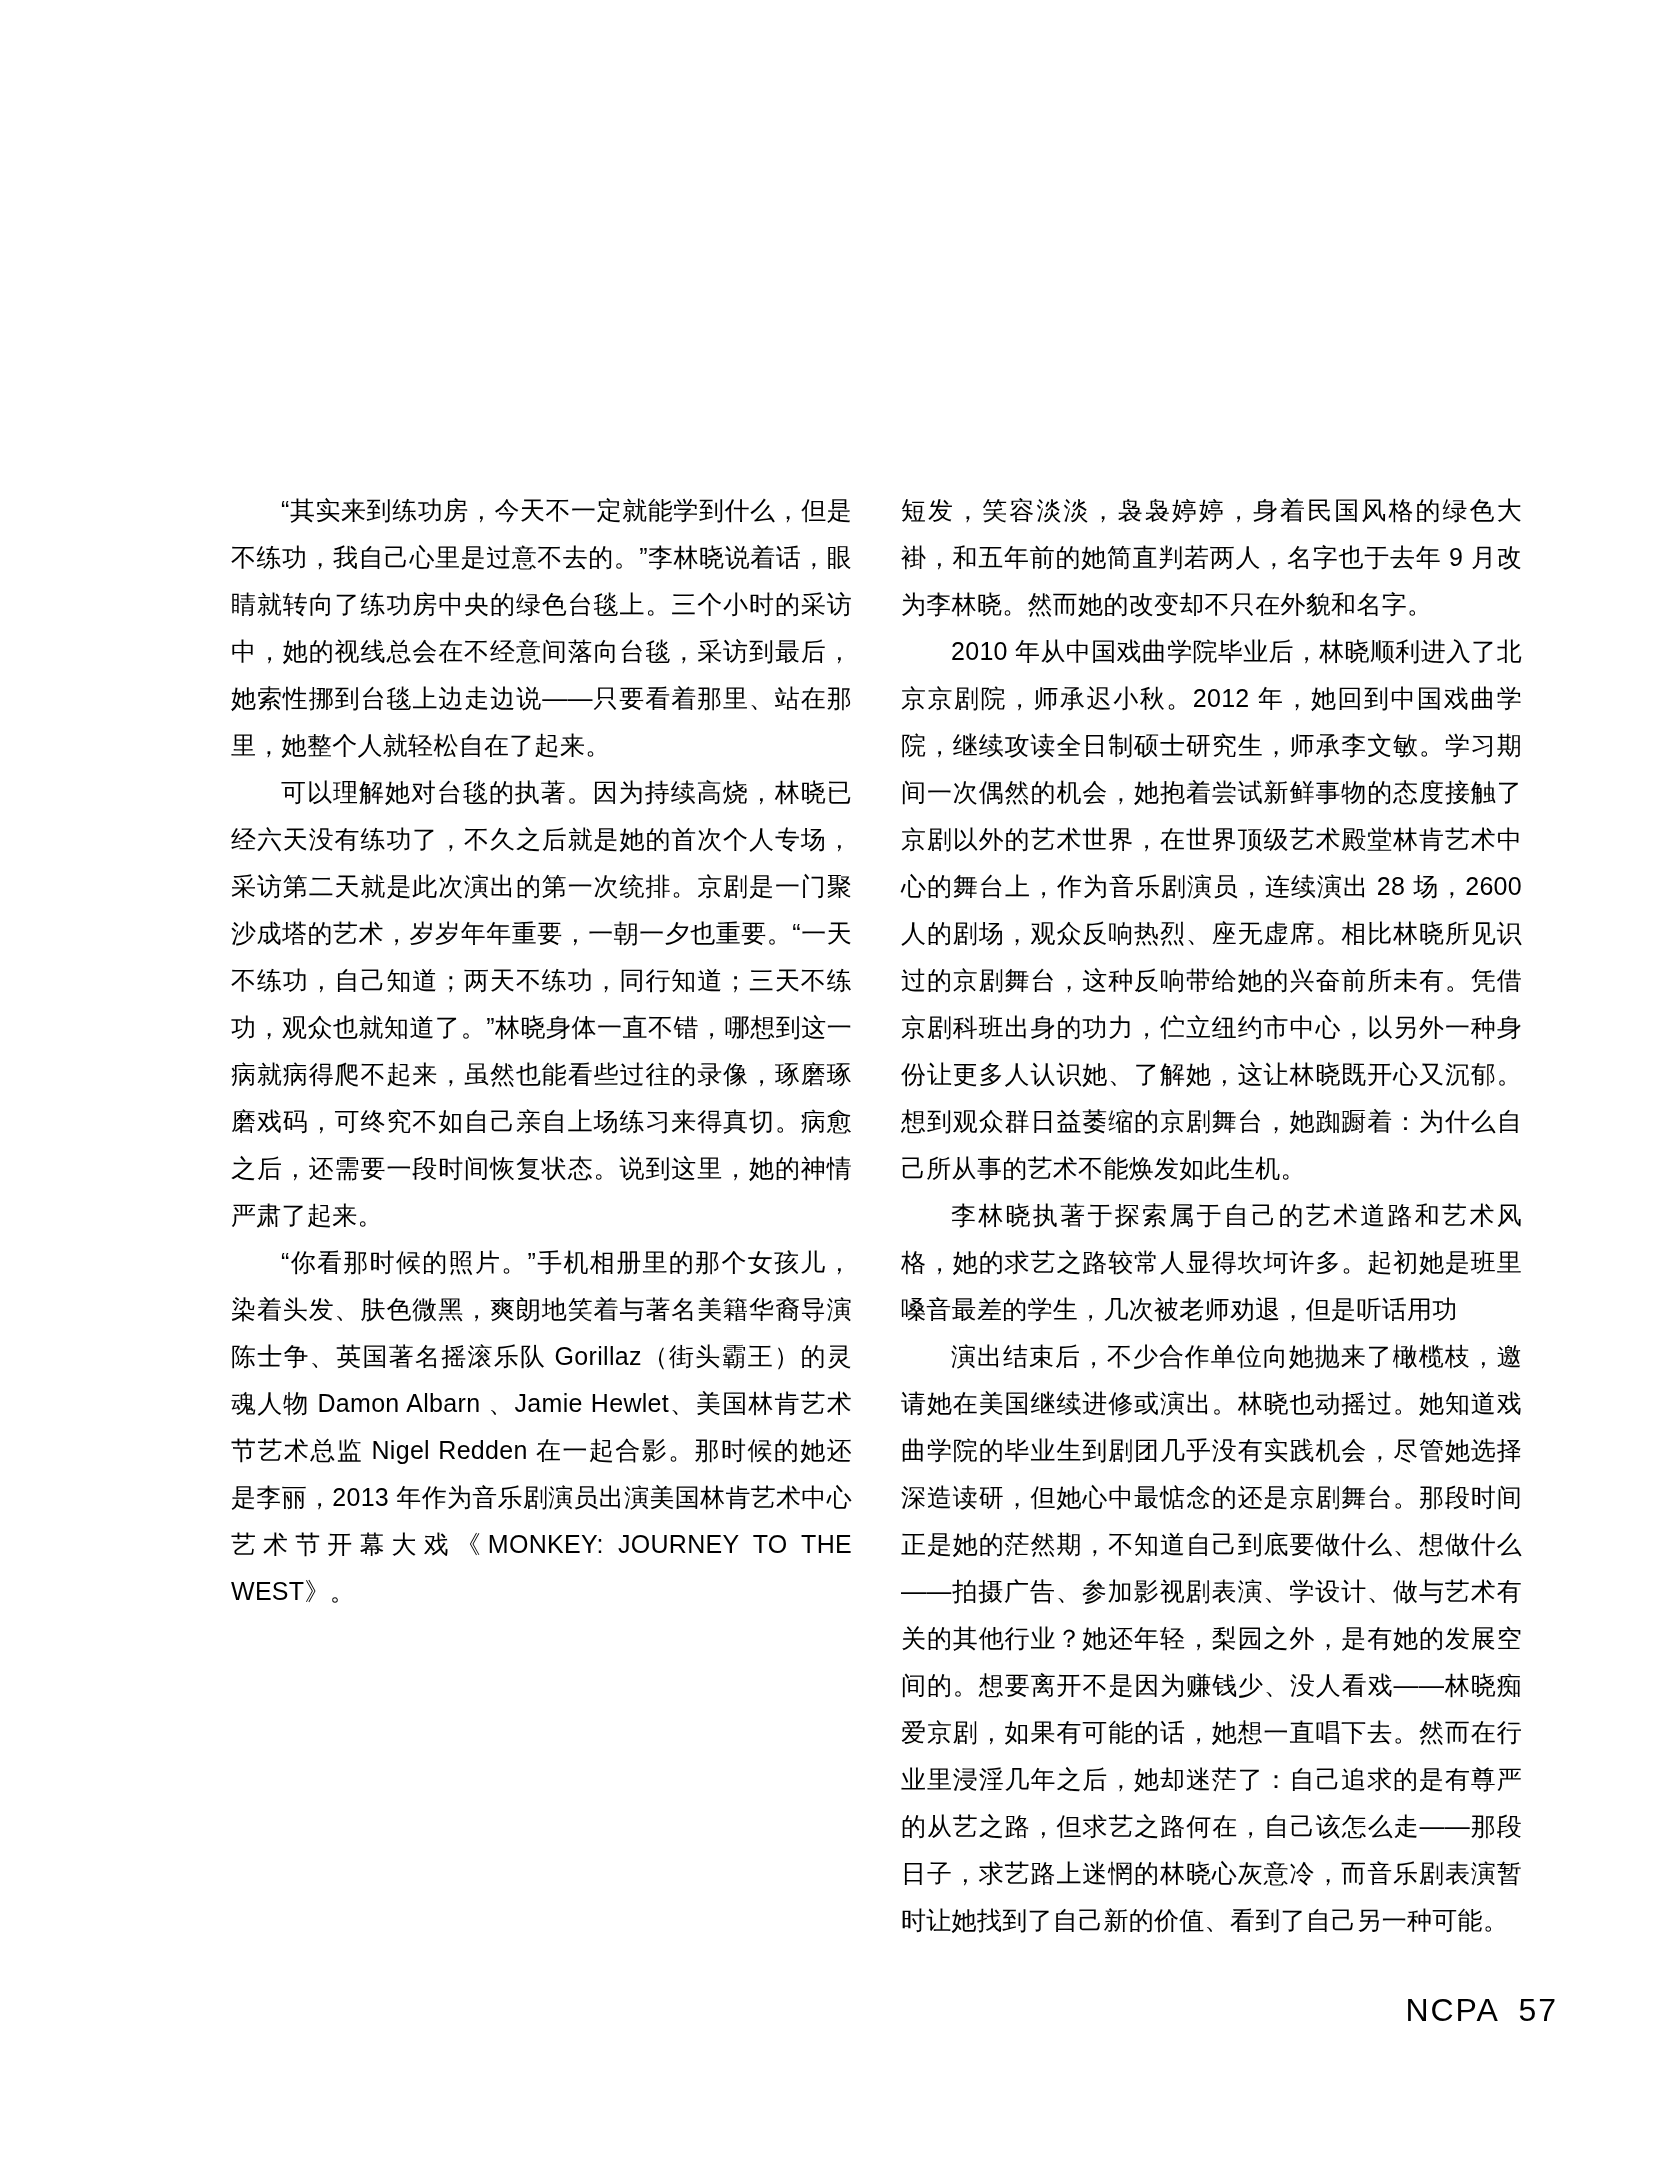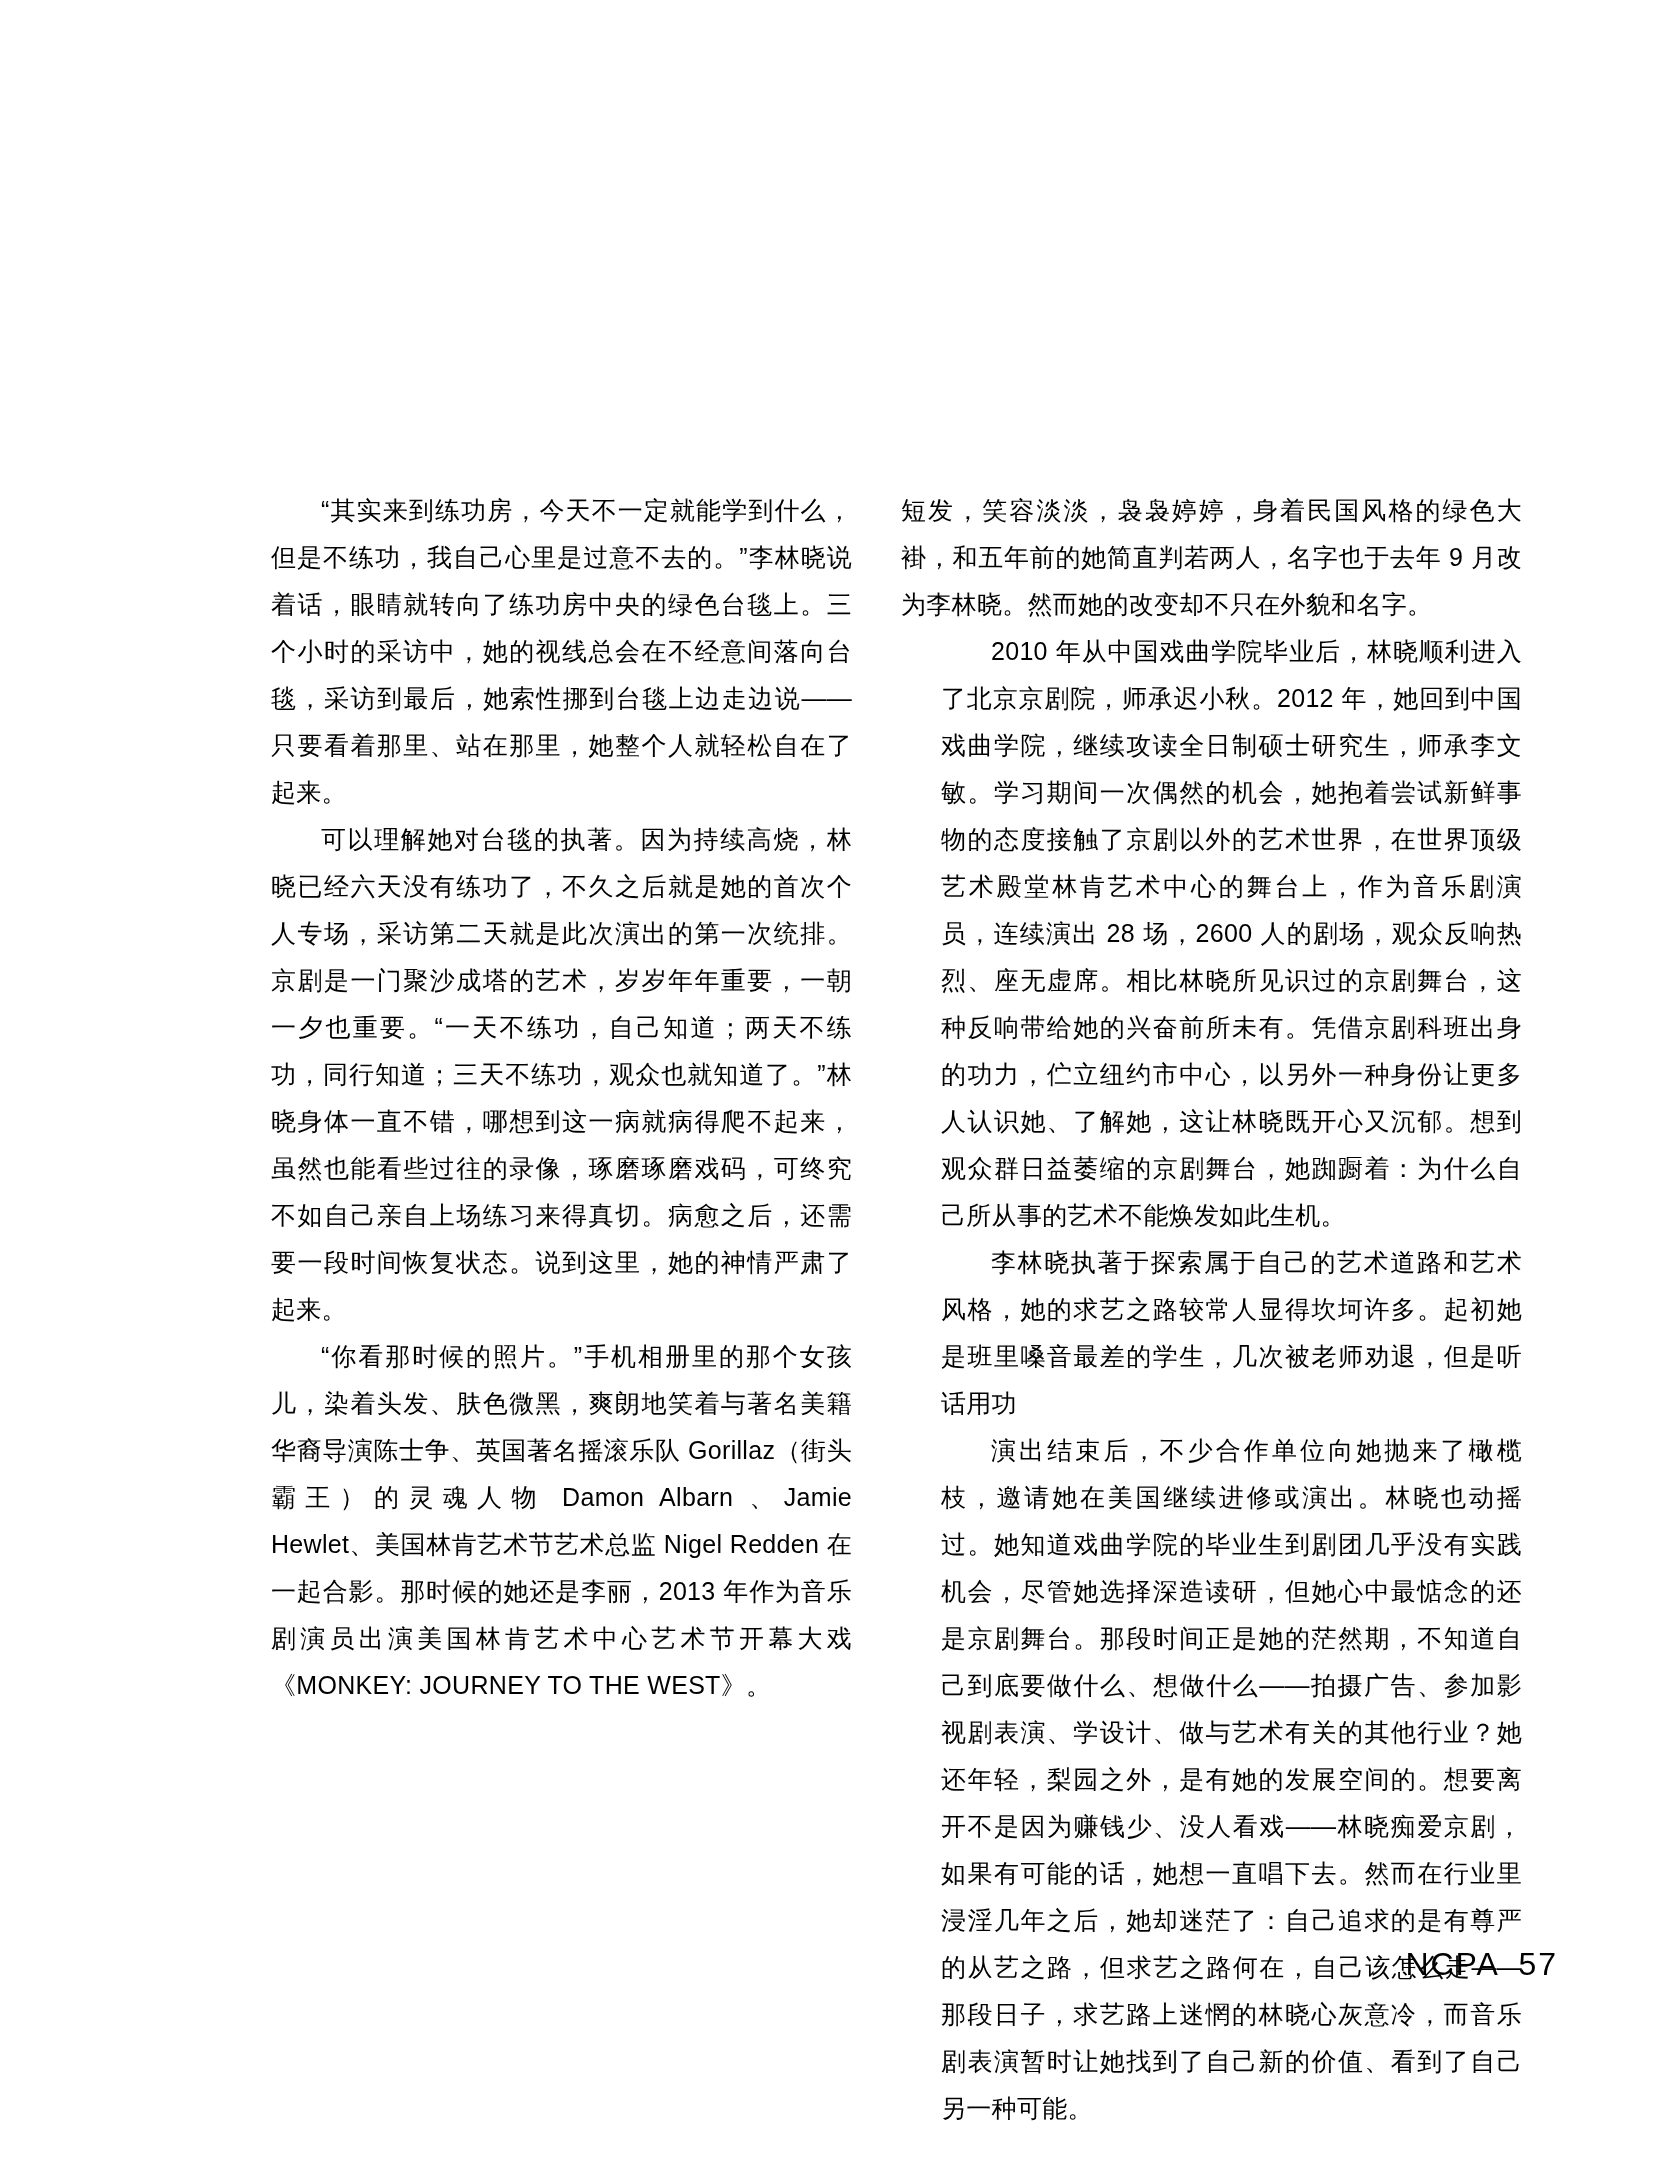--- a/index.html
+++ b/index.html
@@ -24,32 +24,32 @@
   }
   .column-left  { left: 231px; }
   .column-right { left: 901px; }
   .body-para {
     margin: 0;
     font-size: 25px;
     line-height: 47px;
     font-weight: 400;
     letter-spacing: 0.3px;
   }
-  .indent { text-indent: 2em; margin-left: 40px; }
+  .indent { text-indent: 2em; }
   .section-heading {
     margin: 48px 0 40px 0;
     font-size: 31px;
     line-height: 47px;
     font-weight: 700;
     text-align: left;
     letter-spacing: 0.7px;
   }
   .page-footer {
     position: absolute;
-    top: 1948px;
+    top: 1994px;
     right: 118px;
     font-size: 32px;
     line-height: 32px;
     letter-spacing: 2px;
     color: #000000;
     white-space: nowrap;
   }
   .page-footer .pagenum {
     margin-left: 18.5px;
   }

